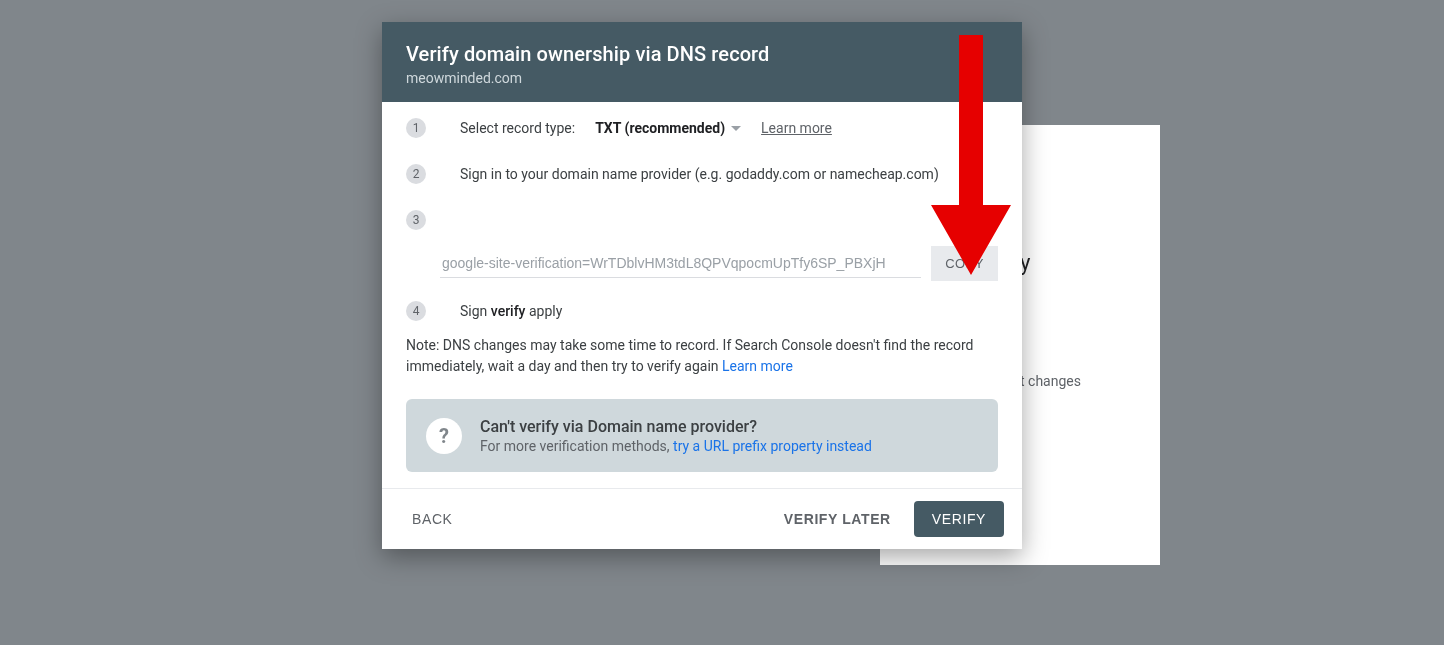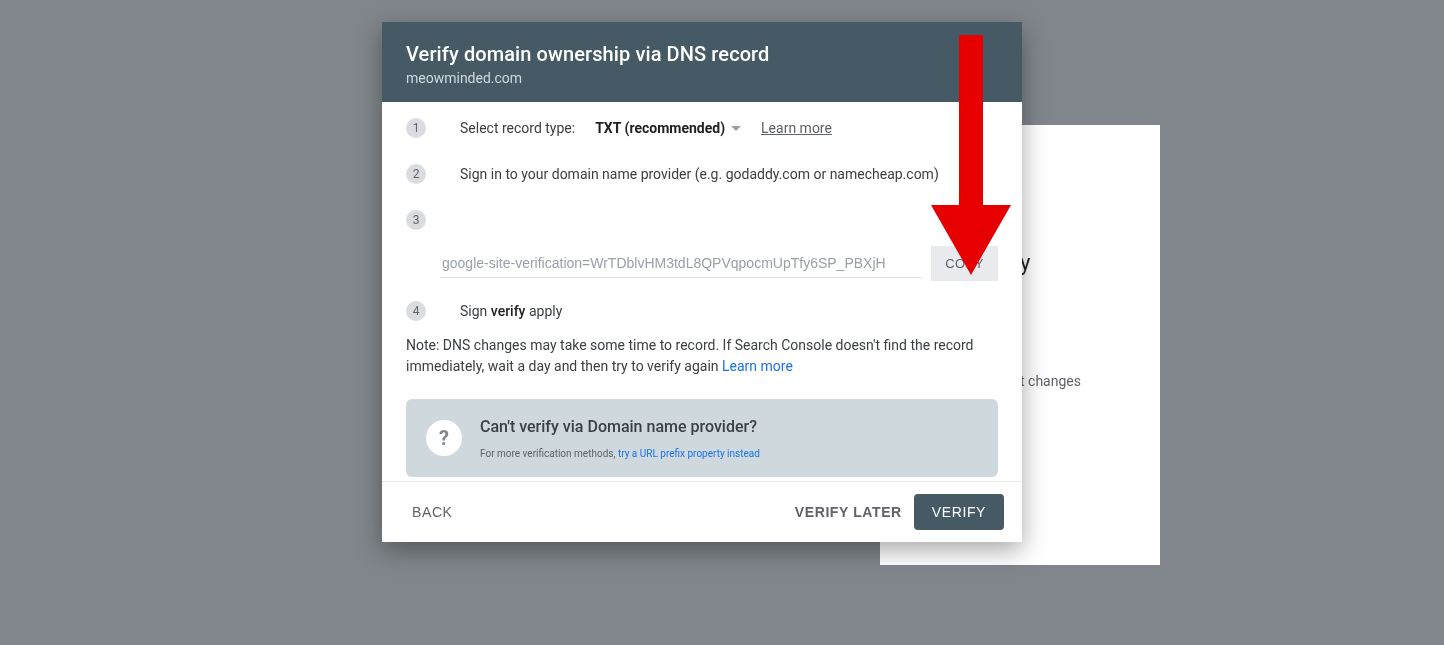--- a/index.html
+++ b/index.html
@@ -148,26 +148,28 @@
     .q-circle {
       width: 36px; height: 36px; border-radius: 50%;
       background: #fff;
       display: flex; align-items: center; justify-content: center;
       color: #80868b;
       font-weight: 700;
       font-size: 20px;
       flex-shrink: 0;
     }
     .cant-title { font-weight: 500; color: #3c4043; font-size: 16px; }
-    .cant-sub { font-size: 10px; color: #5f6368; margin-top: 12px; }
+    .cant-sub { font-size: 14px; color: #5f6368; margin-top: 2px; }
     .footer {
       border-top: 1px solid #e8eaed;
       padding: 12px 18px;
       display: flex;
       align-items: center;
+      margin-top: 12px;
+      gap: 11px;
     }
     .btn-text {
       background: none; border: none;
       color: #5f6368;
       font-size: 14px;
       letter-spacing: .6px;
       padding: 10px 12px;
       cursor: pointer;
     }
     .spacer { flex: 1; }

